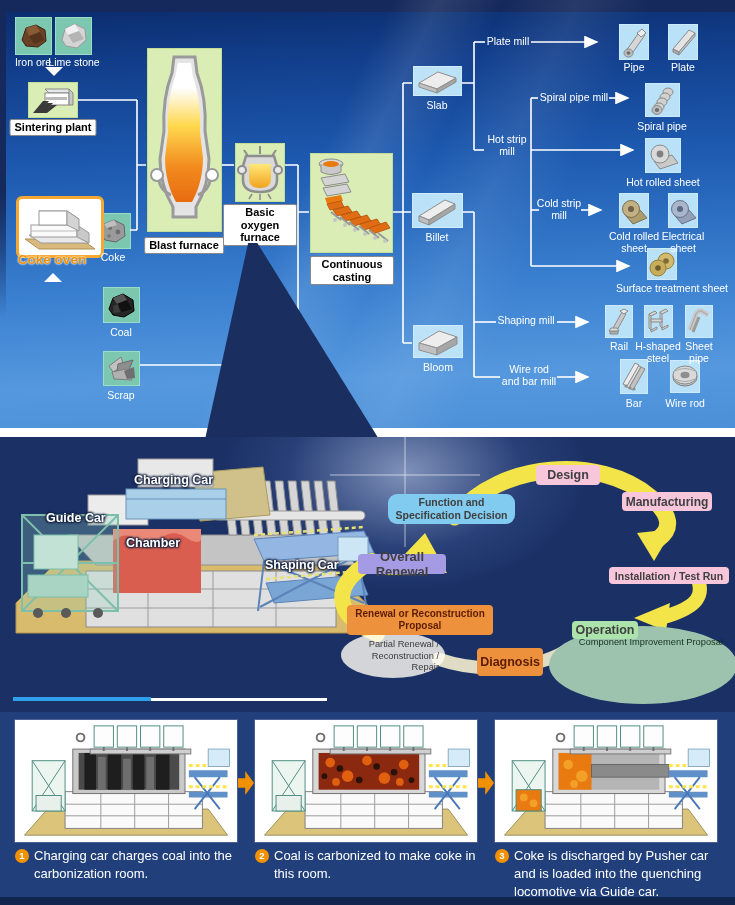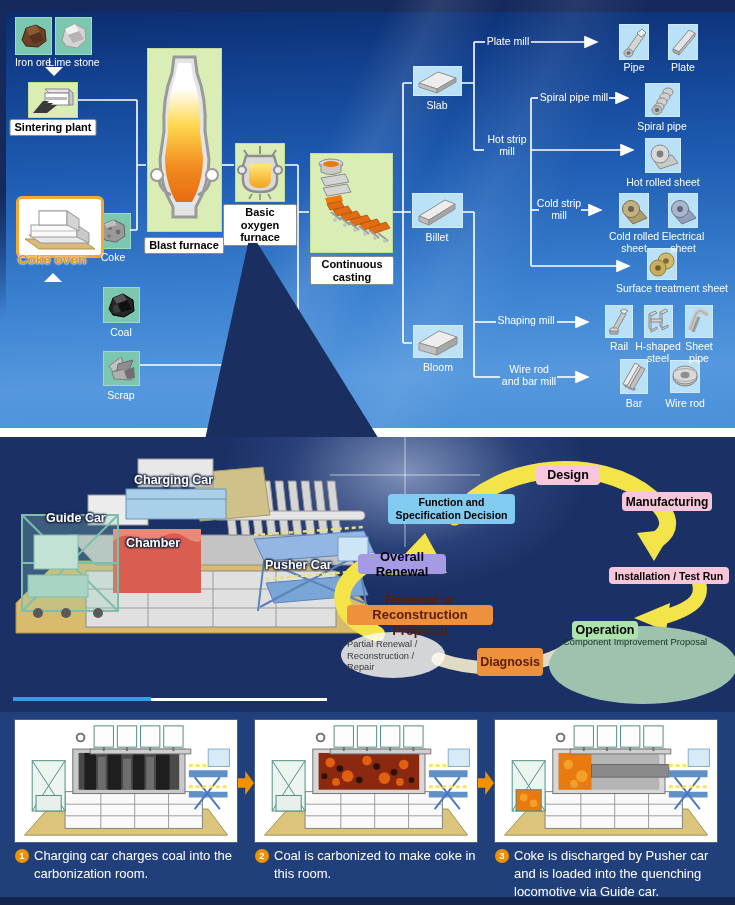--- a/index.html
+++ b/index.html
@@ -32,28 +32,28 @@
         text-shadow:0 0 2px #fff,0 0 2px #fff;z-index:4;}
   
   #wedge{position:absolute;left:200px;top:243px;width:185px;height:194px;background:#1a2f60;
          clip-path:polygon(26% 0,31% 0,96% 100%,3% 100%);z-index:6;}
   #white-strip{position:absolute;left:0;top:428px;width:735px;height:9px;background:#fff;z-index:5;}
   
   #mid{position:absolute;left:0;top:437px;width:735px;height:275px;
        background:radial-gradient(ellipse 260px 170px at 405px 35px,rgba(210,225,255,.55),rgba(120,150,220,.15) 45%,rgba(0,0,0,0) 70%),#1b3166;}
   .mlabel{position:absolute;color:#fff;font-weight:bold;font-size:12.5px;white-space:nowrap;
        text-shadow:1px 1px 2px #14203f,-1px -1px 2px #14203f,1px -1px 2px #14203f,-1px 1px 2px #14203f;z-index:5;}
-  .cyc{position:absolute;border-radius:4px;text-align:center;font-weight:bold;color:#000000;
+  .cyc{position:absolute;border-radius:4px;text-align:center;font-weight:bold;color:#404040;
        box-sizing:border-box;z-index:6;display:flex;align-items:center;justify-content:center;}
   .pink{background:#f7c6da;}
-  .cblue{background:#82cbf0;}
+  .cblue{background:#82cbf0;border-radius:9px;}
   .lav{background:#a59be4;}
   .corange{background:#ed913d;color:#5c1c00;}
   .cgreen{background:#abe3ab;}
-  .ellipse{position:absolute;border-radius:50%;z-index:5;text-align:left;box-sizing:border-box;}
+  .ellipse{position:absolute;border-radius:50%;z-index:5;text-align:right;box-sizing:border-box;}
   #title{position:absolute;left:12px;top:216px;color:#fff;font-weight:bold;font-size:28px;
          letter-spacing:.4px;white-space:nowrap;z-index:6;}
   .under-blue{position:absolute;left:13px;top:260px;width:138px;height:4px;background:#2f9fe9;z-index:6;}
   .under-white{position:absolute;left:151px;top:261px;width:176px;height:3px;background:#fff;z-index:6;}
   
   #bottom{position:absolute;left:0;top:712px;width:735px;height:193px;background:#21407b;}
   .panel{position:absolute;width:222px;height:122px;background:#fff;border:2px solid #fff;
          box-sizing:border-box;box-shadow:0 0 0 1px #4a5f92;}
   .step-arrow{position:absolute;width:16px;height:24px;background:#f29100;
          clip-path:polygon(0 30%,45% 30%,45% 0,100% 50%,45% 100%,45% 70%,0 70%);}
@@ -499,21 +499,21 @@
       <g stroke="#e8e270" stroke-width="2.5" stroke-dasharray="4,3">
         <line x1="246" y1="92" x2="356" y2="84"></line>
           <line x1="258" y1="136" x2="352" y2="128"></line>
       </g>
       <rect x="330" y="94" width="30" height="24" fill="#cde6f6" stroke="#7a9cc0"></rect>
     </svg>
 
     <div class="mlabel" style="left:134px;top:36px">Charging Car</div>
     <div class="mlabel" style="left:46px;top:74px">Guide Car</div>
     <div class="mlabel" style="left:126px;top:99px">Chamber</div>
-    <div class="mlabel" style="left:265px;top:121px">Pusher Car</div>
+    <div class="mlabel" style="left:265px;top:121px">Shaping Car</div>
 
     <svg class="abs" style="left:0;top:0;z-index:3" width="735" height="275" viewBox="0 0 735 275">
       <g fill="none" stroke-linecap="round">
         <path d="M455,80 C500,24 600,18 650,60 C672,78 672,92 658,102" stroke="#f3e44a" stroke-width="17"></path>
         <path d="M696,138 C706,158 698,170 664,180" stroke="#f3e44a" stroke-width="14"></path>
         <path d="M377,197 C333,178 330,148 372,124" stroke="#f3e44a" stroke-width="16"></path>
         <path d="M438,222 C485,238 540,232 572,210" stroke="#f0e9cc" stroke-width="13" opacity="0.92"></path>
       </g>
       <polygon points="637,96 673,92 654,124" fill="#f3e44a"></polygon>
       <polygon points="670,166 666,194 634,181" fill="#f3e44a"></polygon>
@@ -537,21 +537,21 @@
       </div>
     <div class="cyc pink" style="left:609px;top:130px;width:120px;height:17px;font-size:10.5px">
         <span>Installation / Test Run</span>
       </div>
     <div class="cyc cblue" style="left:388px;top:57px;width:127px;height:30px;font-size:10.5px;line-height:1.2">
         <span>Function and Specification Decision</span>
       </div>
     <div class="cyc lav" style="left:358px;top:117px;width:88px;height:20px;font-size:13px">
         <span>Overall Renewal</span>
       </div>
-    <div class="cyc corange" style="left:347px;top:168px;width:146px;height:20px;font-size:13px;line-height:1.2">
+    <div class="cyc corange" style="left:347px;top:168px;width:146px;height:30px;font-size:10px;line-height:1.2">
         <span>Renewal or Reconstruction Proposal</span>
       </div>
     <div class="cyc corange" style="left:477px;top:211px;width:66px;height:28px;font-size:12.5px">
         <span>Diagnosis</span>
       </div>
     <div class="cyc cgreen" style="left:572px;top:184px;width:66px;height:18px;font-size:12.5px">
         <span>Operation</span>
       </div>
 
     <div class="under-blue"></div>

